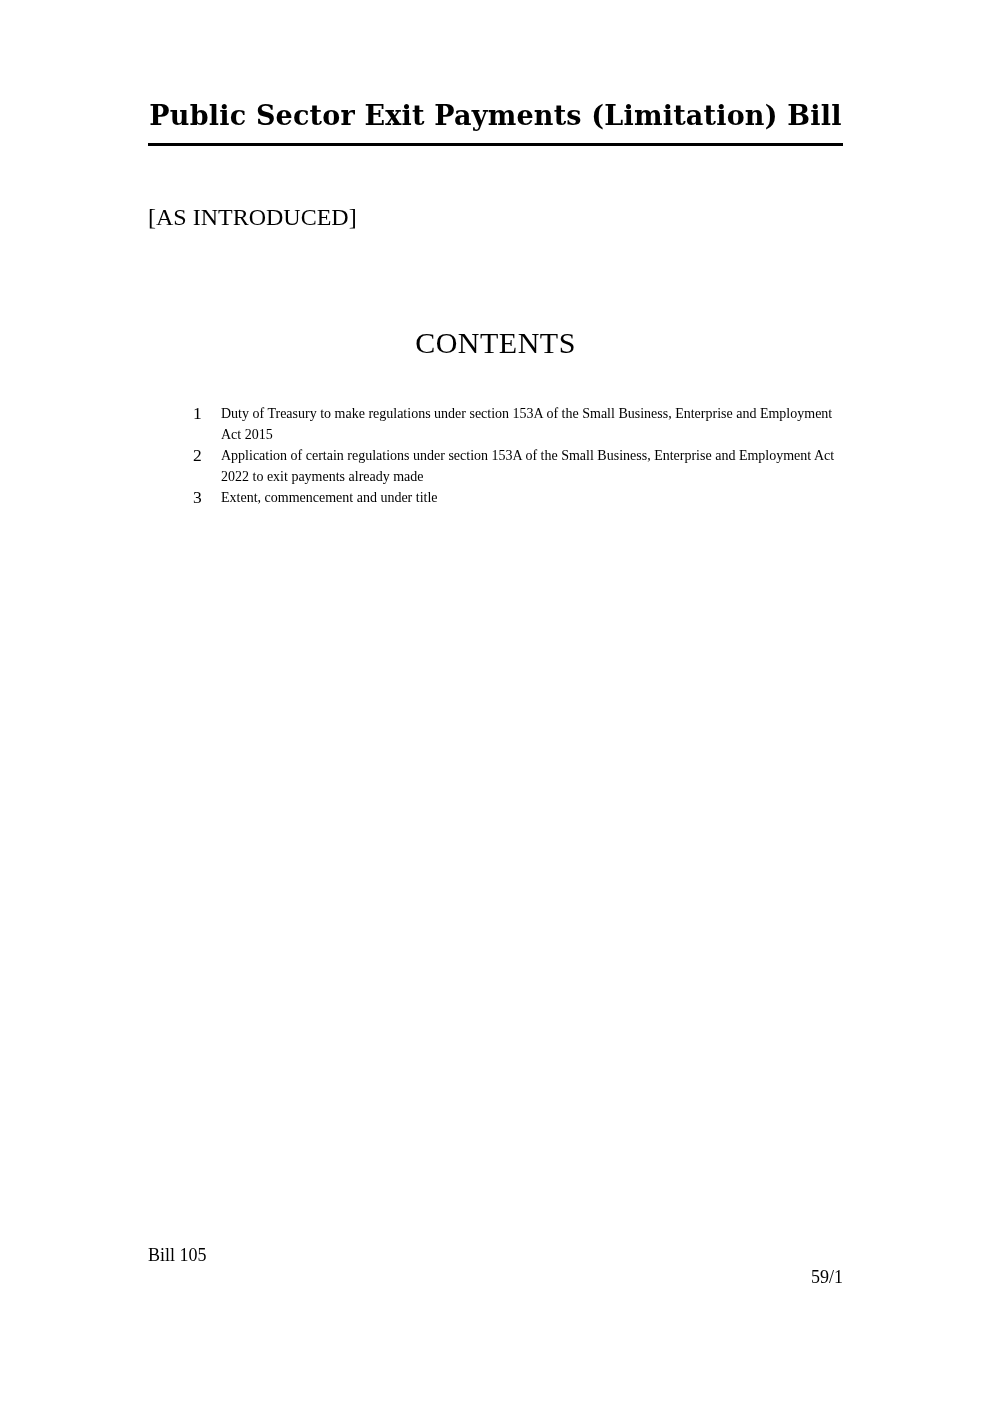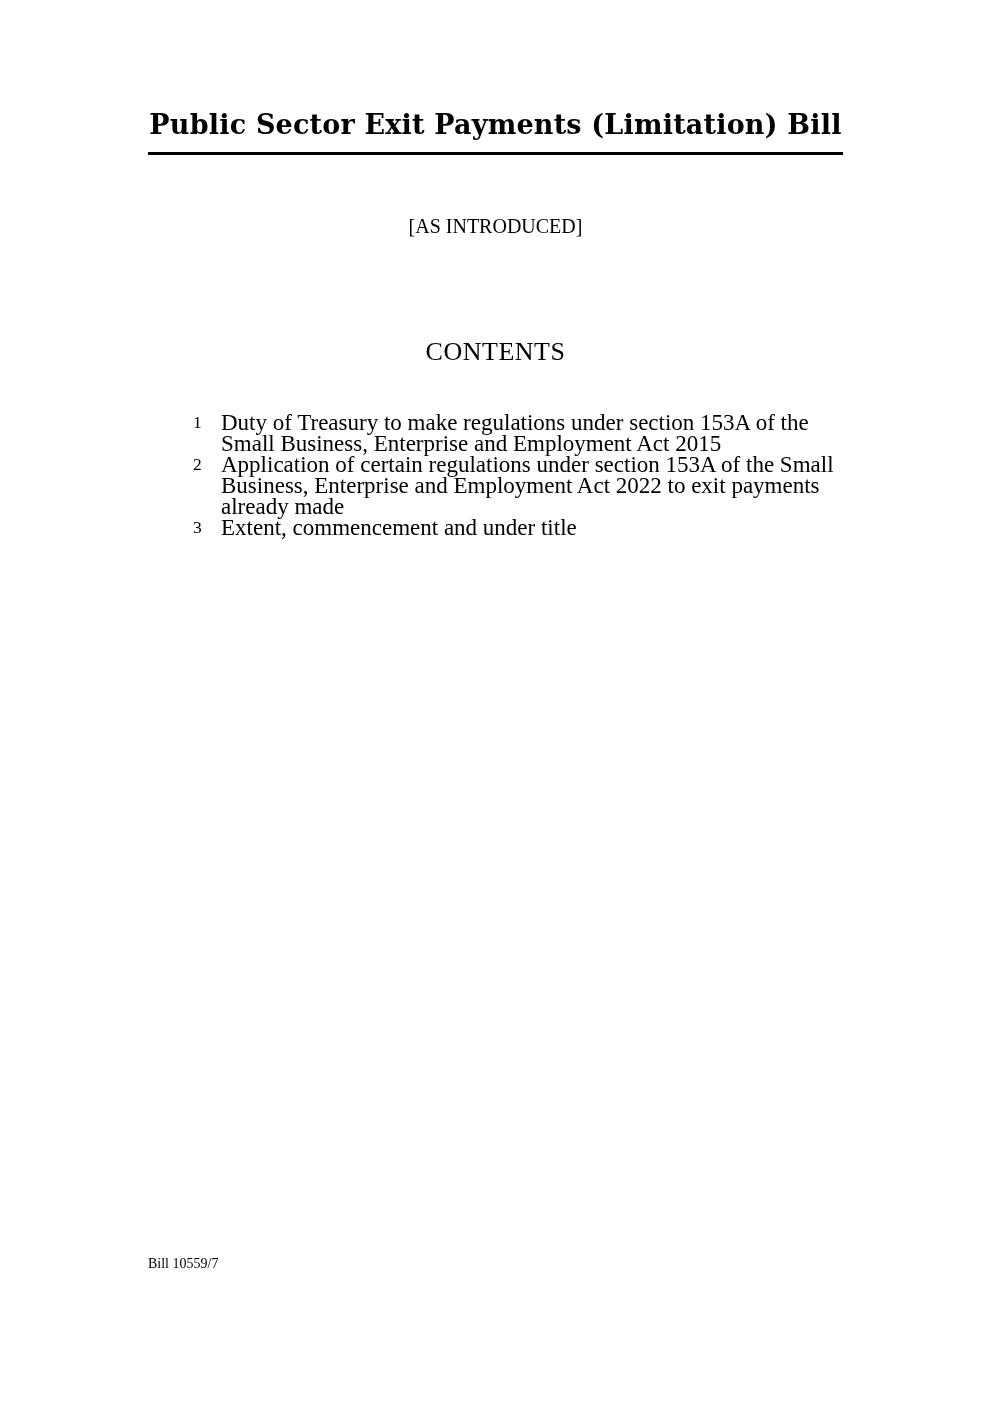--- a/index.html
+++ b/index.html
@@ -11,21 +11,21 @@
     height: 1401px;
     background: #ffffff;
     font-family: "Liberation Serif", serif;
     color: #000000;
     position: relative;
     overflow: hidden;
   }
   .page {
     position: absolute;
     left: 0;
-    top: 13px;
+    top: 4px;
     width: 991px;
     height: 1021px;
   }
   .title-block {
     position: absolute;
     left: 148px;
     top: 95px;
     width: 695px;
     text-align: center;
   }
@@ -44,31 +44,31 @@
     border-bottom: 1px solid #000;
     height: 3px;
     width: 100%;
     box-sizing: border-box;
   }
   .as-introduced {
     position: absolute;
     left: 148px;
     top: 200px;
     width: 695px;
-    text-align: center;
-    font-size: 20px;
+    text-align: left;
+    font-size: 24px;
     line-height: 26px;
   }
   .contents-heading {
     position: absolute;
     left: 148px;
     top: 323px;
     width: 695px;
     text-align: center;
-    font-size: 26px;
+    font-size: 30px;
     line-height: 32px;
     letter-spacing: 0.5px;
   }
   .contents-list {
     position: absolute;
     left: 193px;
     top: 399px;
     width: 660px;
   }
   .contents-item {
@@ -80,31 +80,33 @@
   }
   .item-num {
     width: 28px;
     flex: 0 0 28px;
     text-align: left;
     font-size: 17.5px;
   }
   .item-text {
     flex: 1 1 auto;
     text-align: left;
-    font-size: 23px;
+    font-size: 14px;
     padding-right: 4px;
   }
   .footer {
     position: absolute;
     left: 148px;
     top: 1240px;
     width: 695px;
     display: flex;
-    font-size: 14px;
+    justify-content: space-between;
+    font-size: 18px;
     line-height: 22px;
+    flex-direction: column;
   }
   .footer-left { text-align: left; }
   .footer-right { text-align: right; }
 </style>
 </head>
 <body>
 
 <div class="page">
 
   <div class="title-block">
@@ -130,16 +132,16 @@
 
     <div class="contents-item">
       <div class="item-num">3</div>
       <div class="item-text">Extent, commencement and under title</div>
     </div>
 
   </div>
 
   <div class="footer">
     <div class="footer-left">Bill 105</div>
-    <div class="footer-right">59/7</div>
+    <div class="footer-right">59/1</div>
   </div>
 
 </div>
 
 </body></html>

